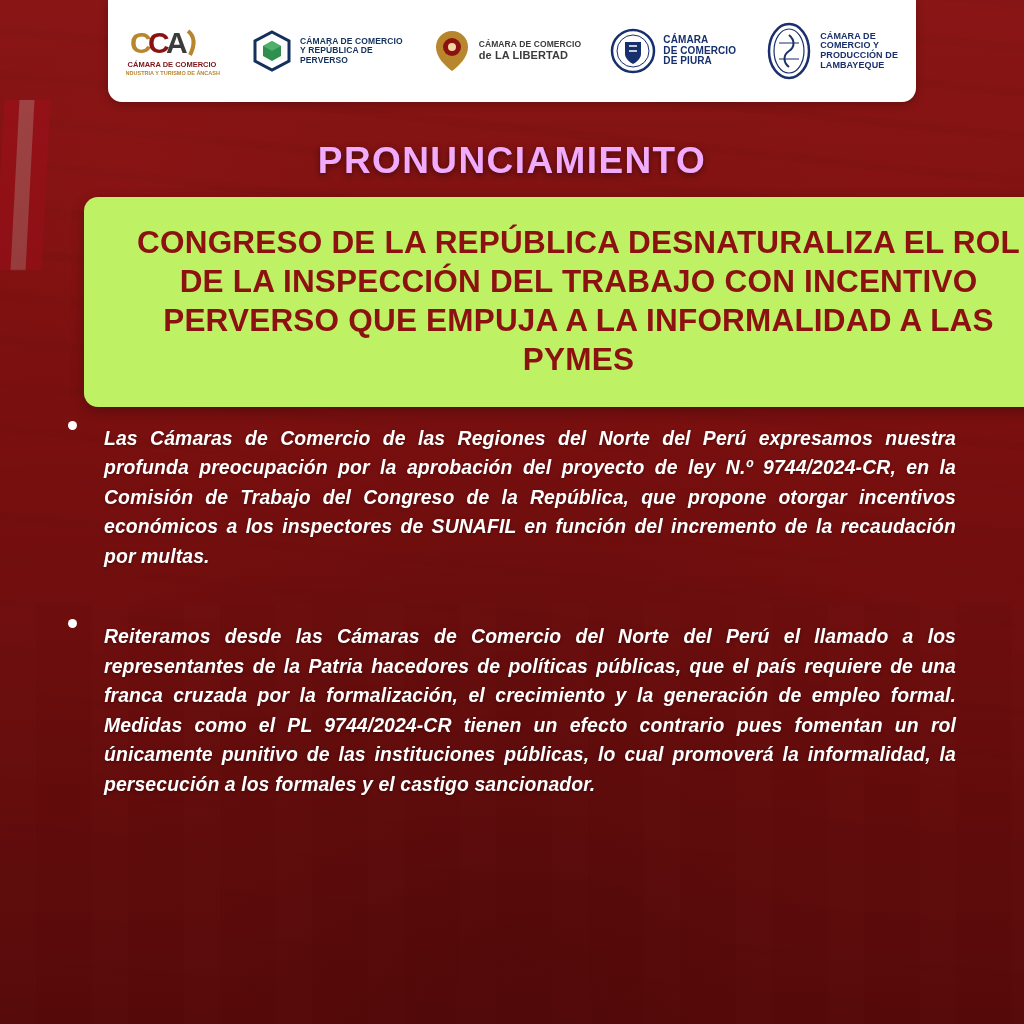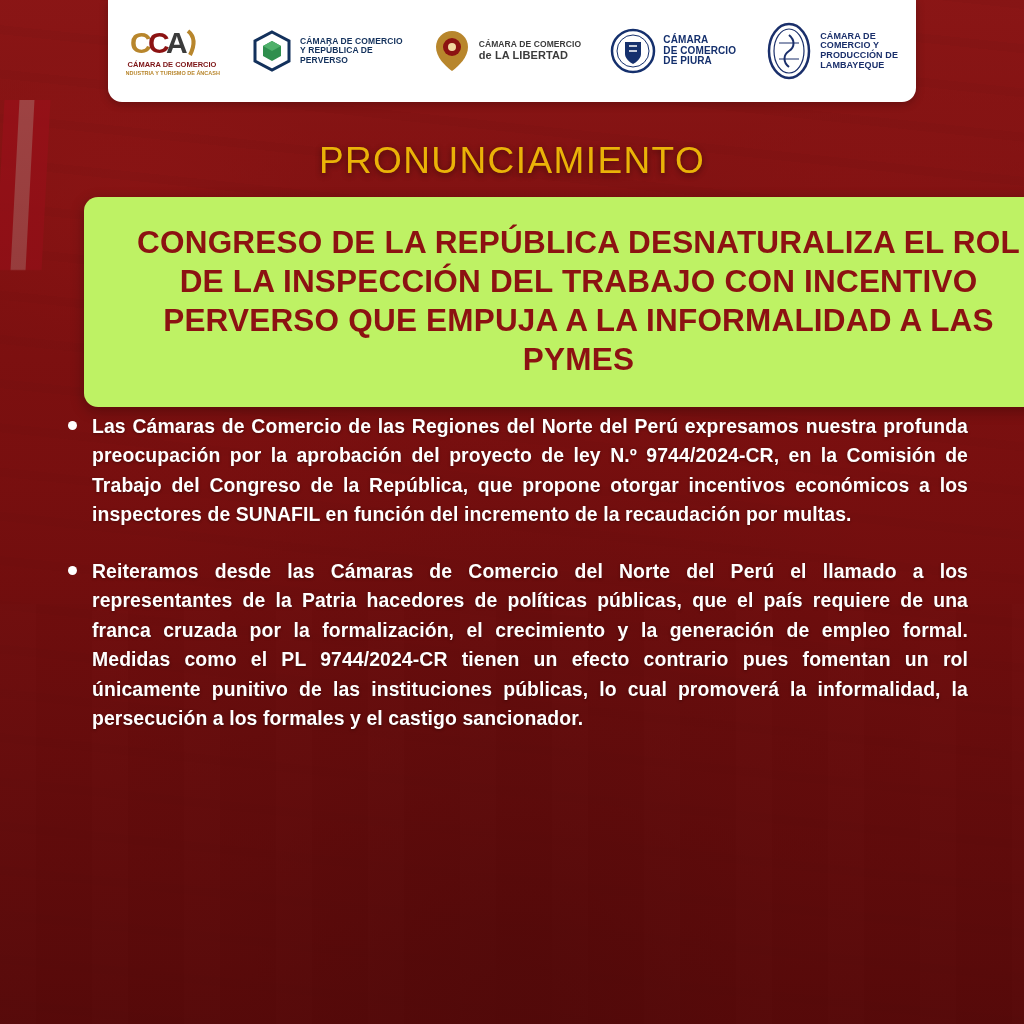--- a/index.html
+++ b/index.html
@@ -119,23 +119,23 @@
   .logo-piu .logo-text { font-size: 10px; color: #15306d; }
 
   
   .pronouncement {
     position: absolute;
     top: 140px;
     left: 0;
     width: 1024px;
     text-align: center;
     font-size: 37px;
-    font-weight: normal;
+    font-weight: bold;
     letter-spacing: 1.4px;
-    color: #eab308;
+    color: #f0abfc;
     text-shadow: 0 2px 6px rgba(0,0,0,0.45);
   }
 
   .title-card {
     position: absolute;
     top: 197px;
     left: 84px;
     width: 989px;
     background: #bef264;
     border-radius: 14px;
@@ -168,24 +168,25 @@
   }
   .bullet .dot {
     flex: none;
     width: 9px;
     height: 9px;
     border-radius: 50%;
     background: #ffffff;
     margin: 9px 15px 0 0;
   }
   .bullet p {
-    margin: 0;
+    margin: 12px;
     font-size: 19.4px;
     line-height: 1.52;
     font-weight: bold;
+    font-style: italic;
     text-align: justify;
     letter-spacing: 0.1px;
     text-shadow: 0 1px 3px rgba(0,0,0,0.35);
   }
 
   .signoff {
     position: absolute;
     right: 58px;
     bottom: 38px;
     color: #ffffff;

